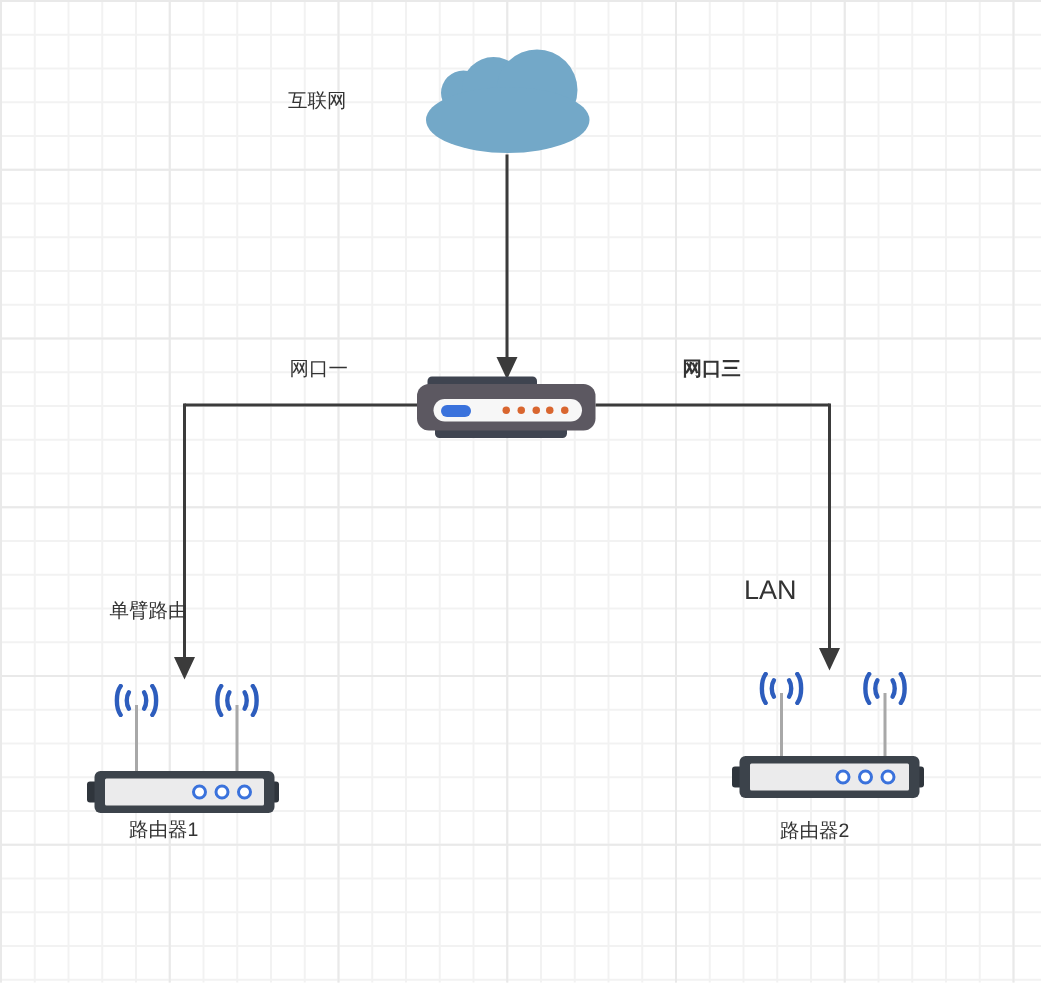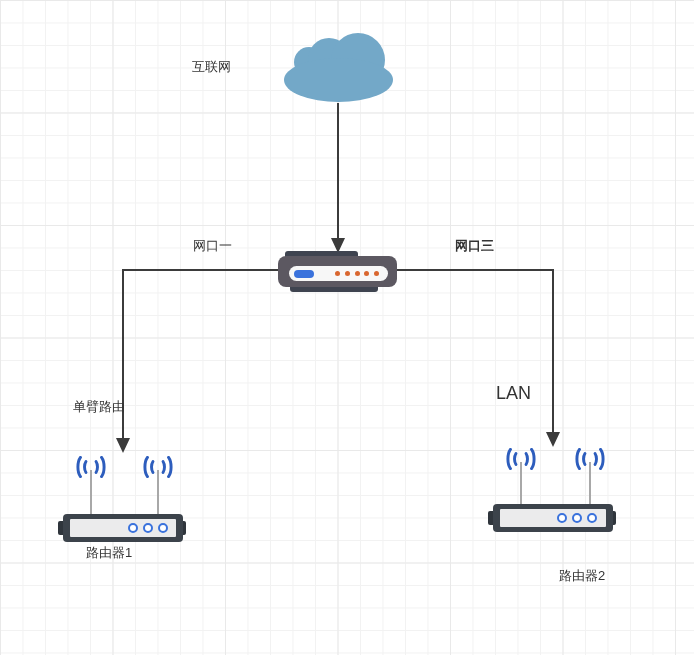--- a/index.html
+++ b/index.html
@@ -128,15 +128,15 @@
       <path class="wifi" d="M29.5 1.5 C33.2 6.5 33.2 17.5 29.5 22.5"></path>
     </svg>
     <div class="router-nub" style="left:488px;top:511px;"></div>
     <div class="router-nub" style="left:609px;top:511px;"></div>
     <div class="router-body" style="left:493px;top:504px;"></div>
     <div class="router-panel" style="left:500px;top:509px;"></div>
     <div class="router-ring" style="left:557px;top:513px;"></div>
     <div class="router-ring" style="left:572px;top:513px;"></div>
     <div class="router-ring" style="left:587px;top:513px;"></div>
   </div>
-  <span class="lbl" style="left:520px;top:566px;margin-left:39px;">路由器2</span>
+  <span class="lbl" style="left:520px;top:544px;">路由器2</span>
 
 </div>
 
 </body></html>

